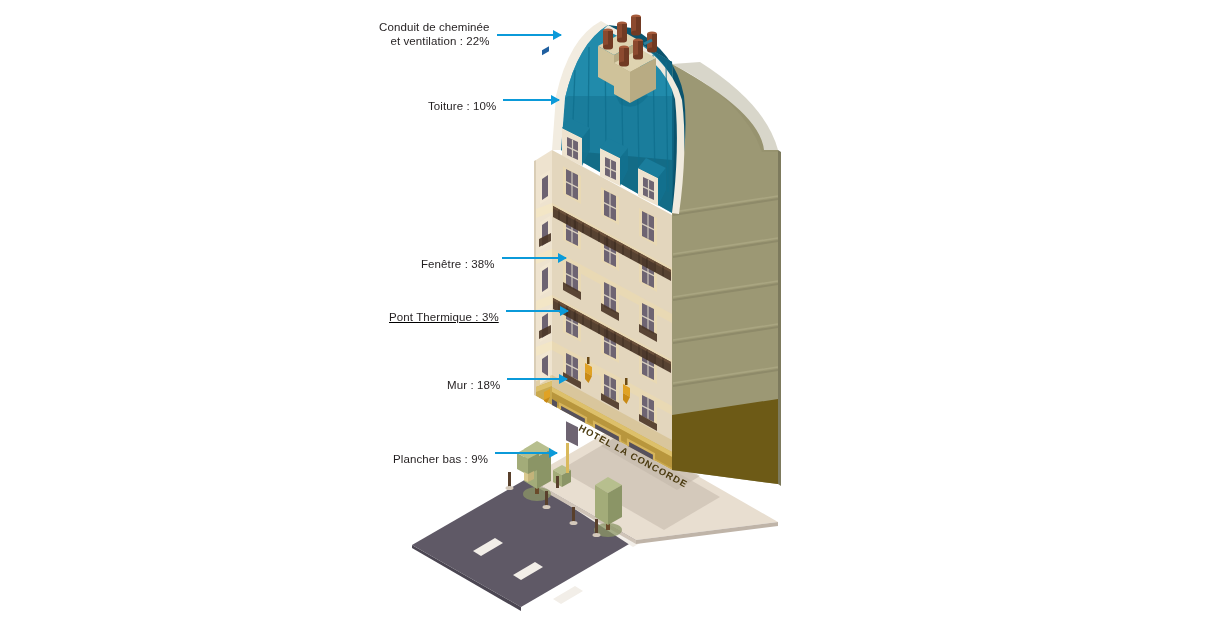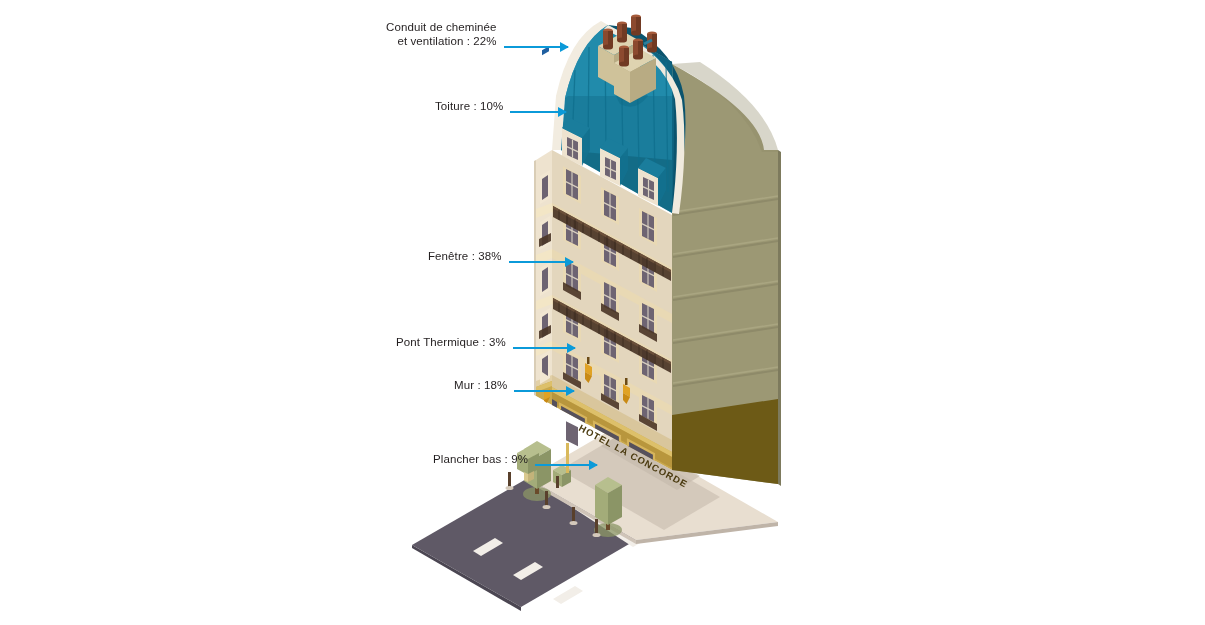--- a/index.html
+++ b/index.html
@@ -3,21 +3,21 @@
 <meta charset="utf-8">
 <title>Deperditions thermiques</title>
 <style>
   html,body{margin:0;padding:0;background:#ffffff;}
   body{width:1205px;height:625px;position:relative;overflow:hidden;
        font-family:"Liberation Sans","DejaVu Sans",sans-serif;}
 
   #stage{position:absolute;left:0;top:0;width:1205px;height:625px;background:#fff;}
 
   
-  .callout{position:absolute;display:flex;align-items:flex-end;margin-left:7px;}
+  .callout{position:absolute;display:flex;align-items:flex-start;}
   .callout .txt{
     font-size:11.5px;line-height:14px;color:#231f20;text-align:right;
     white-space:pre-line;font-weight:400;letter-spacing:.1px;
   }
   .callout .arrow{position:relative;height:2px;background:#0b9ad9;margin-left:7px;}
   .callout .arrow::after{
     content:"";position:absolute;right:-1px;top:-4px;
     border-left:9px solid #0b9ad9;
     border-top:5px solid transparent;border-bottom:5px solid transparent;
   }
@@ -529,33 +529,33 @@
     <span class="txt">Conduit de cheminée
 et ventilation : 22%</span>
     <span class="arrow" style="width:64px;margin-top:14px;"></span>
   </div>
 
   <div class="callout" style="left:428px;top:99px;">
     <span class="txt">Toiture : 10%</span>
     <span class="arrow" style="width:56px;"></span>
   </div>
 
-  <div class="callout" style="left:421px;top:249px;">
+  <div class="callout" style="left:421px;top:257px;">
     <span class="txt">Fenêtre : 38%</span>
     <span class="arrow" style="width:64px;"></span>
   </div>
 
-  <div class="callout" style="left:389px;top:335px;">
+  <div class="callout" style="left:389px;top:310px;text-decoration:underline;">
     <span class="txt">Pont Thermique : 3%</span>
     <span class="arrow" style="width:62px;"></span>
   </div>
 
   <div class="callout" style="left:447px;top:378px;">
     <span class="txt">Mur : 18%</span>
     <span class="arrow" style="width:60px;"></span>
   </div>
 
-  <div class="callout" style="left:426px;top:452px;">
+  <div class="callout" style="left:393px;top:452px;">
     <span class="txt">Plancher bas : 9%</span>
     <span class="arrow" style="width:62px;"></span>
   </div>
 
 </div>
 
 </body></html>

